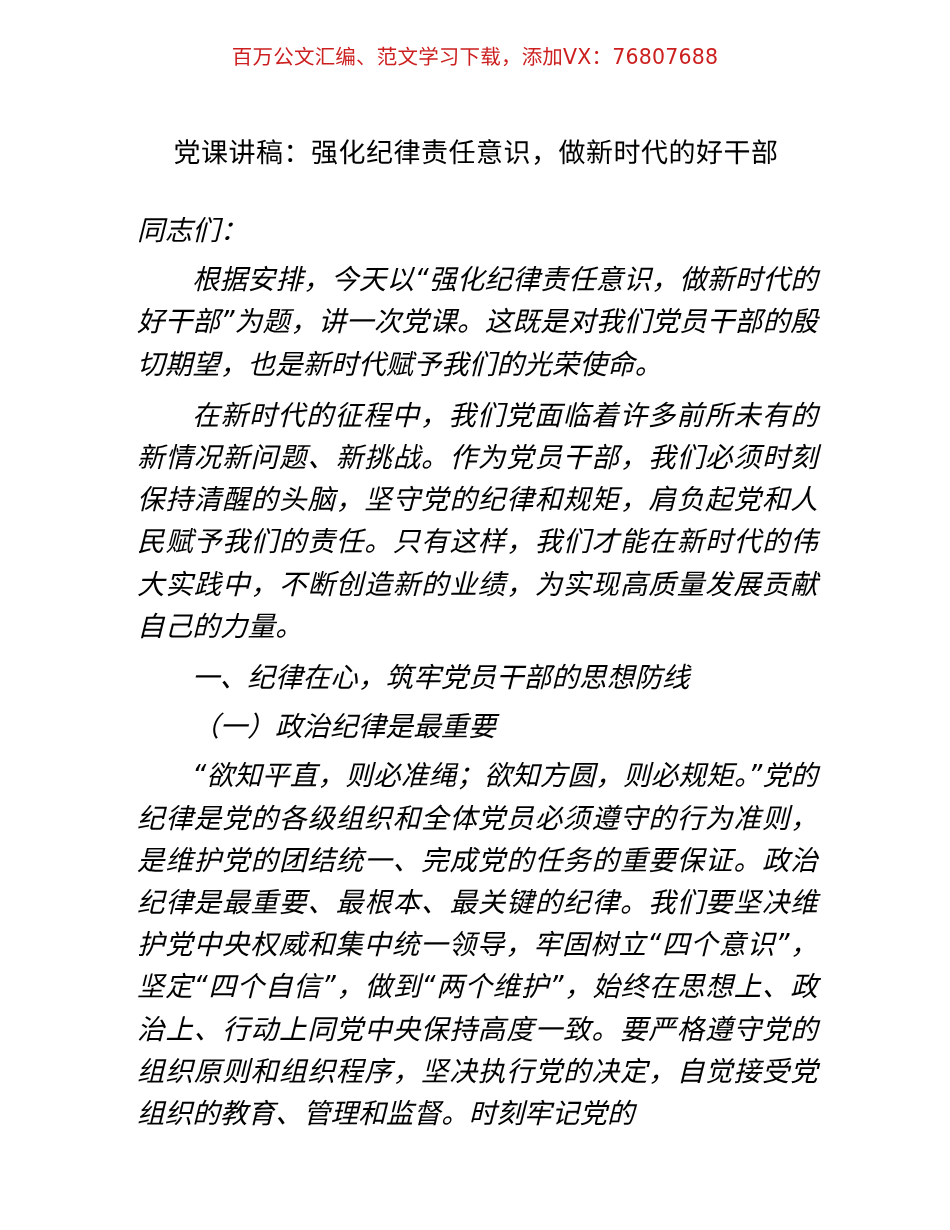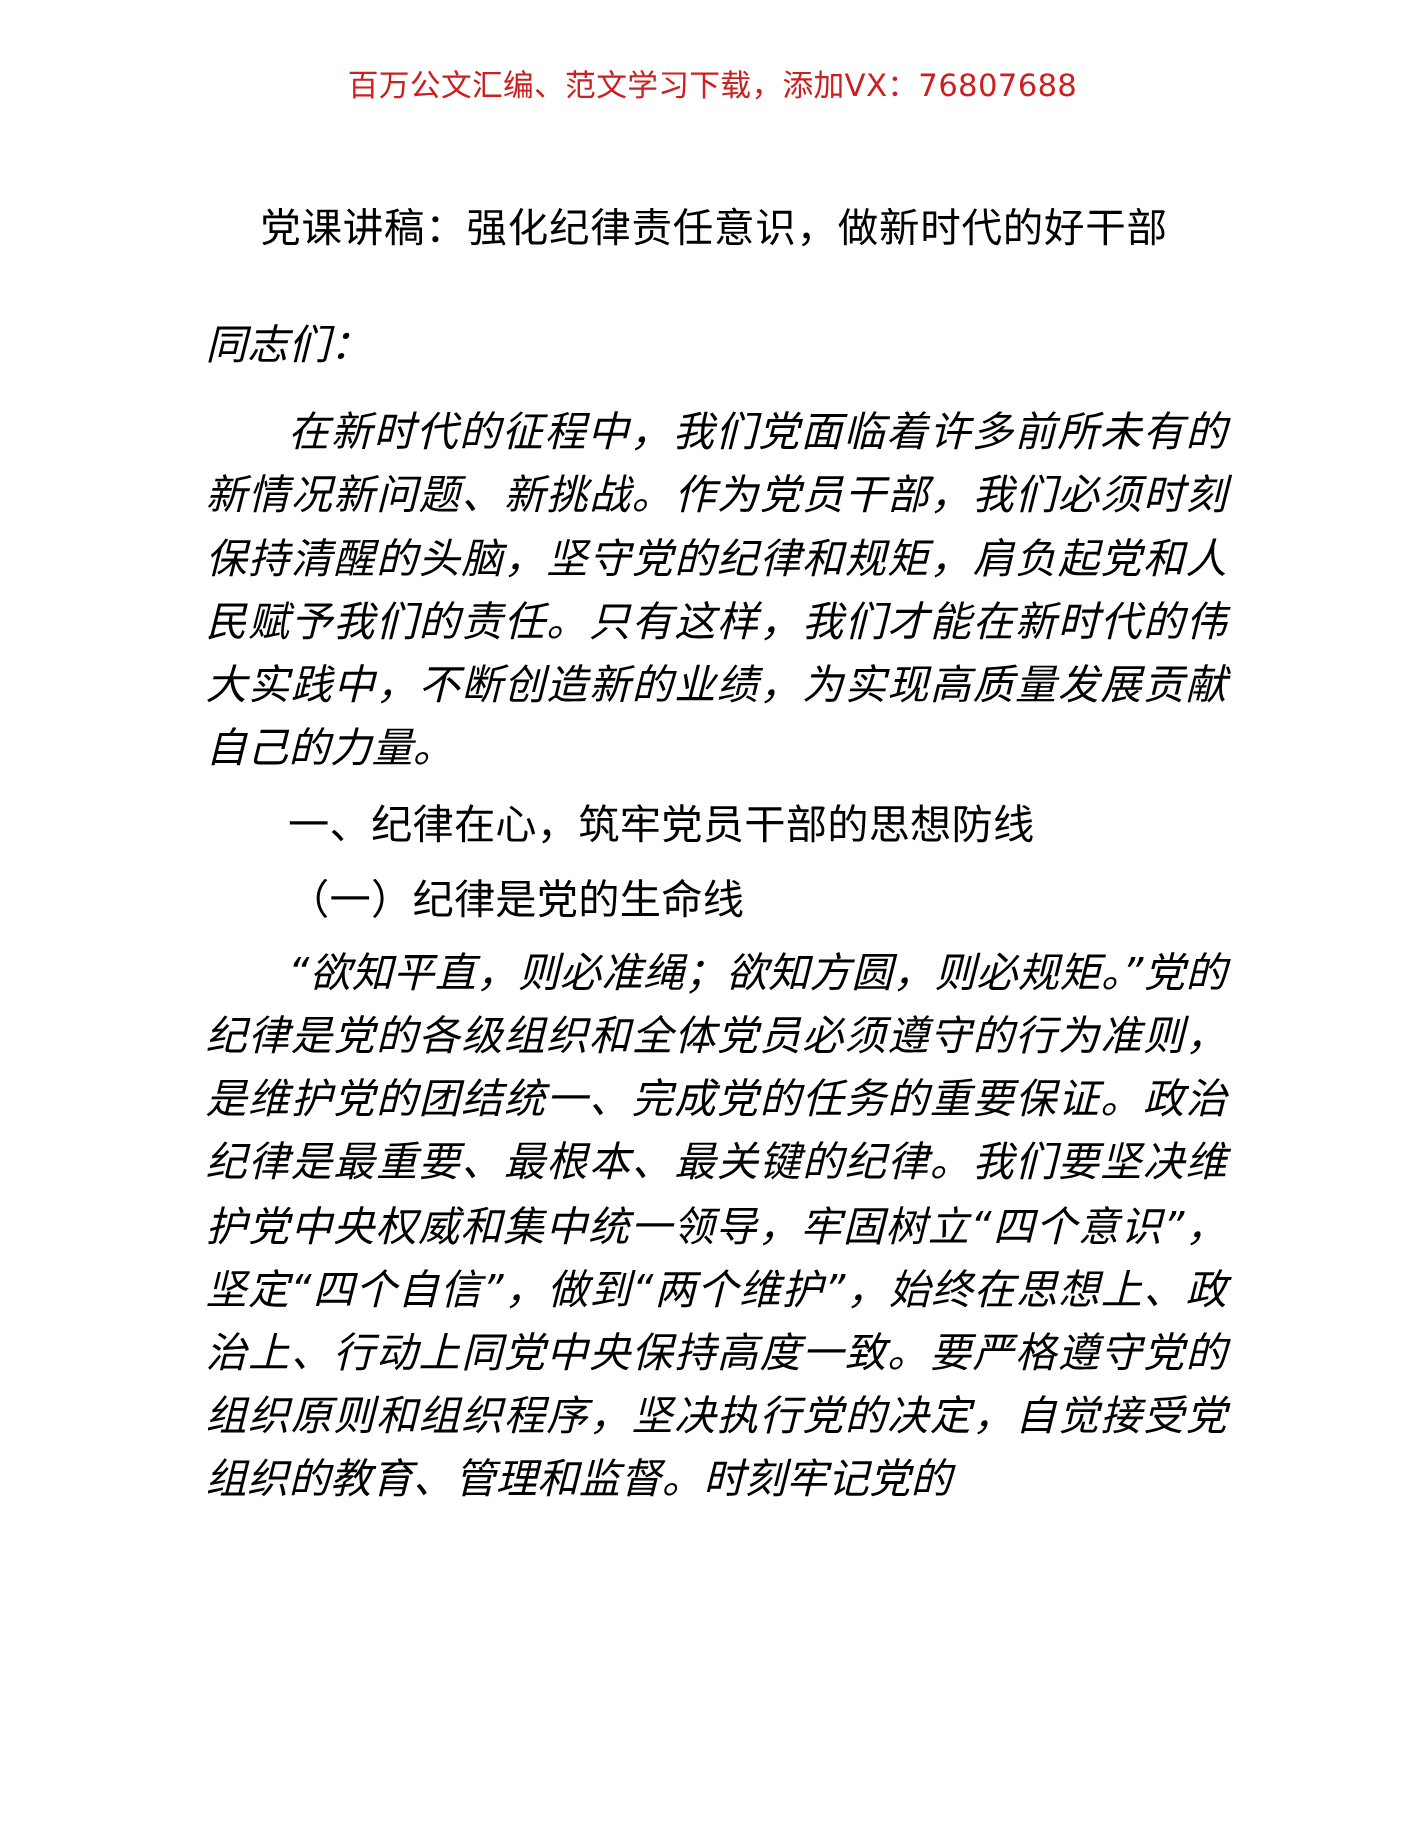--- a/index.html
+++ b/index.html
@@ -85,49 +85,51 @@
 
   .heading-1,
   .heading-2 {
     margin: 0;
     font-size: 27.5px;
     line-height: 42.2px;
     letter-spacing: 0.15px;
     font-weight: 400;
     color: #000000;
     text-indent: 2em;
+    font-style: italic;
   }
 </style>
 </head>
 <body>
 
 <div class="page">
 
   <div class="promo-header">百万公文汇编、范文学习下载，添加VX：76807688</div>
 
   <h1 class="doc-title">党课讲稿：强化纪律责任意识，做新时代的好干部</h1>
 
   <div class="body-flow">
 
     <p class="para no-indent">同志们：</p>
 
     <div class="gap-sm"></div>
 
+    <p class="para">根据安排，今天以“强化纪律责任意识，做新时代的好干部”为题，讲一次党课。这既是对我们党员干部的殷切期望，也是新时代赋予我们的光荣使命。</p>
 
     <div class="gap-md"></div>
 
     <p class="para">在新时代的征程中，我们党面临着许多前所未有的新情况新问题、新挑战。作为党员干部，我们必须时刻保持清醒的头脑，坚守党的纪律和规矩，肩负起党和人民赋予我们的责任。只有这样，我们才能在新时代的伟大实践中，不断创造新的业绩，为实现高质量发展贡献自己的力量。</p>
 
     <div class="gap-md"></div>
 
     <h2 class="heading-1">一、纪律在心，筑牢党员干部的思想防线</h2>
 
     <div class="gap-sm"></div>
 
-    <h3 class="heading-2">（一）纪律是党的生命线</h3>
+    <h3 class="heading-2">（一）政治纪律是最重要</h3>
 
     <div class="gap-sm"></div>
 
     <p class="para">“欲知平直，则必准绳；欲知方圆，则必规矩。”党的纪律是党的各级组织和全体党员必须遵守的行为准则，是维护党的团结统一、完成党的任务的重要保证。政治纪律是最重要、最根本、最关键的纪律。我们要坚决维护党中央权威和集中统一领导，牢固树立“四个意识”，坚定“四个自信”，做到“两个维护”，始终在思想上、政治上、行动上同党中央保持高度一致。要严格遵守党的组织原则和组织程序，坚决执行党的决定，自觉接受党组织的教育、管理和监督。时刻牢记党的</p>
 
   </div>
 
 </div>
 
 </body></html>

